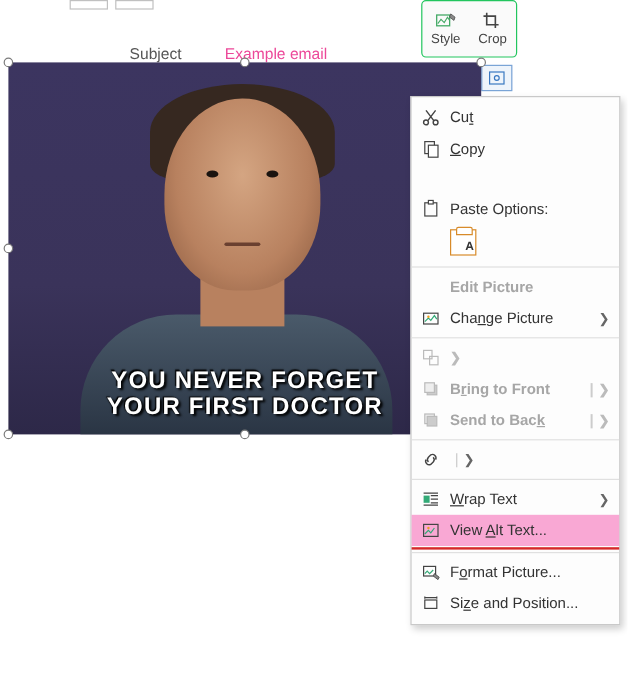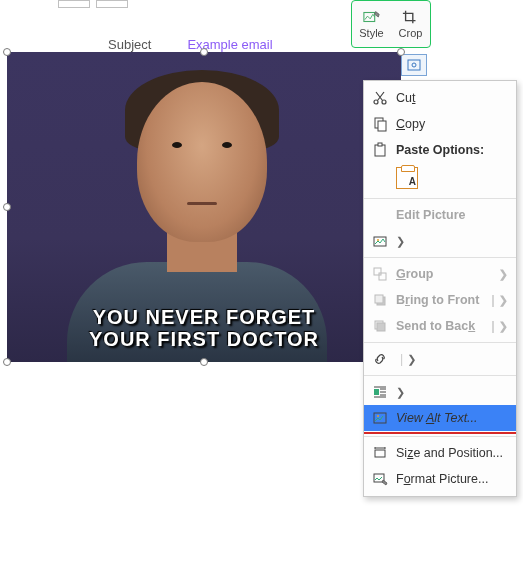--- a/index.html
+++ b/index.html
@@ -4,21 +4,21 @@
 <style>
 * { box-sizing: border-box; margin: 0; padding: 0; font-family: "Segoe UI", Arial, sans-serif; }
 body { background: #fff; width: 523px; height: 576px; overflow: hidden; position: relative; }
 
 .top-row { display: flex; align-items: flex-start; height: 48px; position: relative; }
 .small-boxes { display: flex; gap: 6px; padding-left: 58px; padding-top: 0; }
 .small-box { width: 32px; height: 8px; border: 1px solid #c0c0c0; }
 
 .header { display: flex; align-items: center; padding-left: 108px; font-size: 13px; color: #555; position: absolute; top: 26px; margin-top: 11px; }
 .header-subject { margin-right: 36px; }
-.header-example { color: #8b5cf6; }
+.header-example { color: #ec4899; }
 
 .floater { position: absolute; top: 0; right: 92px; width: 80px; height: 48px; border: 1px solid #22c55e; border-radius: 4px; display: flex; background: #fafafa; }
 .floater-item { flex: 1; display: flex; flex-direction: column; align-items: center; justify-content: center; font-size: 11px; color: #444; gap: 2px; }
 .floater-item svg { width: 18px; height: 16px; }
 
 .image-container { position: absolute; top: 52px; left: 7px; width: 394px; height: 310px; }
 .sel-handle { position: absolute; width: 8px; height: 8px; background: #fff; border: 1px solid #7a7a7a; border-radius: 50%; }
 .h-tl { top: -4px; left: -4px; } .h-tm { top: -4px; left: 50%; margin-left: -4px; } .h-tr { top: -4px; right: -4px; }
 .h-ml { top: 50%; left: -4px; margin-top: -4px; } .h-mr { top: 50%; right: -4px; margin-top: -4px; }
 .h-bl { bottom: -4px; left: -4px; } .h-bm { bottom: -4px; left: 50%; margin-left: -4px; } .h-br { bottom: -4px; right: -4px; }
@@ -28,25 +28,25 @@
 .embedded-img { width: 100%; height: 100%; background: linear-gradient(180deg, #3c3560 0%, #3a335a 60%, #2d2848 100%); position: relative; overflow: hidden; }
 .face { position: absolute; top: 30px; left: 130px; width: 130px; height: 160px; background: radial-gradient(ellipse at 50% 40%, #d4a582 0%, #b8815f 60%, #8a5a3f 100%); border-radius: 50% 50% 45% 45%; }
 .hair { position: absolute; top: 18px; left: 118px; width: 154px; height: 80px; background: #362820; border-radius: 60% 60% 20% 20%; }
 .body-shape { position: absolute; bottom: 0; left: 60px; width: 260px; height: 100px; background: linear-gradient(180deg, #4a5a6a 0%, #2a3544 100%); border-radius: 80px 80px 0 0; }
 .neck { position: absolute; top: 180px; left: 160px; width: 70px; height: 40px; background: #b8815f; }
 .eye-l, .eye-r { position: absolute; width: 10px; height: 6px; background: #1a1410; border-radius: 50%; top: 60px; }
 .eye-l { left: 35px; } .eye-r { left: 85px; }
 .mouth { position: absolute; top: 120px; left: 50px; width: 30px; height: 3px; background: #6a4030; border-radius: 2px; }
 .caption-text { position: absolute; bottom: 12px; left: 0; right: 0; text-align: center; color: #fff; font-weight: 800; font-size: 20px; letter-spacing: 1px; text-shadow: 2px 2px 2px #000, -1px -1px 1px #000; line-height: 1.1; font-family: Impact, Arial Black, sans-serif; white-space: pre-line; }
 
-.context-menu { position: absolute; top: 80px; right: 6px; width: 154px; background: #fdfdfd; border: 1px solid #c9c9c9; box-shadow: 2px 3px 6px rgba(0,0,0,0.2); padding: 4px 0; font-size: 12.5px; }
+.context-menu { position: absolute; top: 80px; right: 6px; width: 175px; background: #fdfdfd; border: 1px solid #c9c9c9; box-shadow: 2px 3px 6px rgba(0,0,0,0.2); padding: 4px 0; font-size: 12.5px; }
 .menu-item { display: flex; align-items: center; padding: 5px 8px; color: #333; position: relative; min-height: 26px; }
-.menu-item.header-item { font-weight: 700; }
+.menu-item.header-item { font-weight: 400; margin-top: 24px; }
 .menu-item.disabled { color: #a6a6a6; font-weight: bold; }
-.menu-item.highlighted { background: #3b82f6; font-style: italic; }
+.menu-item.highlighted { background: #f9a8d4; }
 .menu-item .icon-slot { width: 24px; display: flex; align-items: center; justify-content: flex-start; flex-shrink: 0; }
 .menu-item .label { flex: 1; }
 .menu-item .arrow { color: #666; font-size: 11px; }
 .menu-item.disabled .arrow { color: #bbb; }
 .menu-sep { height: 1px; background: #e0e0e0; margin: 3px 0; }
 .red-underline { position: absolute; height: 2px; background: #d62828; left: 0; right: 0; bottom: -3px; }
 .paste-icon-row { padding: 4px 8px 6px 32px; }
 .paste-icon { display: inline-flex; width: 22px; height: 22px; border: 1px solid #d88b2a; background: #fff; align-items: flex-end; justify-content: flex-end; padding: 1px; font-size: 10px; color: #333; font-weight: bold; position: relative; }
 .paste-icon::before { content: ""; position: absolute; top: -3px; left: 4px; width: 12px; height: 5px; border: 1px solid #d88b2a; border-radius: 2px 2px 0 0; background: #fff; }
 .underline-char { text-decoration: underline; }
@@ -165,33 +165,33 @@
   </div>
 
   <div class="menu-item">
     <span class="icon-slot">
       <svg width="16" height="16" viewBox="0 0 16 16">
           <rect x="2" y="4" width="12" height="9" fill="none" stroke="#444" stroke-width="1"></rect>
           <path d="M3 11 l3 -3 l2 2 l3 -4 l2 3" fill="none" stroke="#3a7" stroke-width="1"></path>
           <circle cx="6" cy="7" r="1" fill="#e8a020"></circle>
         </svg>
     </span>
+    <span class="label">Cha<span class="underline-char">n</span>ge Picture</span>
     <span class="arrow">❯</span>
   </div>
 
   <div class="menu-sep"></div>
 
   <div class="menu-item disabled">
     <span class="icon-slot">
       <svg width="16" height="16" viewBox="0 0 16 16">
           <rect x="2" y="2" width="7" height="7" fill="none" stroke="#bbb" stroke-width="1"></rect>
           <rect x="7" y="7" width="7" height="7" fill="none" stroke="#bbb" stroke-width="1"></rect>
         </svg>
     </span>
-    <span class="label"><span class="underline-char">G</span>roup</span>
     <span class="arrow">❯</span>
   </div>
 
   <div class="menu-item disabled">
     <span class="icon-slot">
       <svg width="16" height="16" viewBox="0 0 16 16">
           <rect x="5" y="5" width="8" height="8" fill="#ccc" stroke="#bbb" stroke-width="1"></rect>
           <rect x="3" y="3" width="8" height="8" fill="#eee" stroke="#bbb" stroke-width="1"></rect>
         </svg>
     </span>
@@ -228,51 +228,52 @@
   <div class="menu-sep"></div>
 
 
   <div class="menu-item">
     <span class="icon-slot">
       <svg width="16" height="16" viewBox="0 0 16 16">
           <rect x="2" y="5" width="5" height="6" fill="#3a7"></rect>
           <path d="M8 5 h6 M8 8 h6 M8 11 h6 M2 13 h12 M2 3 h12" stroke="#444" stroke-width="1"></path>
         </svg>
     </span>
+    <span class="label"><span class="underline-char">W</span>rap Text</span>
     <span class="arrow">❯</span>
   </div>
 
   <div class="menu-item highlighted" style="position:relative;">
     <span class="icon-slot">
       <svg width="16" height="16" viewBox="0 0 16 16">
           <rect x="2" y="3" width="12" height="10" fill="none" stroke="#444" stroke-width="1"></rect>
           <path d="M3 11 l3 -3 l2 2 l3 -4" fill="none" stroke="#3a7" stroke-width="1"></path>
           <circle cx="6" cy="6" r="1" fill="#e8a020"></circle>
         </svg>
     </span>
     <span class="label">View <span class="underline-char">A</span>lt Text...</span>
     <div class="red-underline"></div>
   </div>
 
   <div class="menu-sep" style="margin-top:5px;"></div>
 
   <div class="menu-item">
     <span class="icon-slot">
       <svg width="16" height="16" viewBox="0 0 16 16">
-          <rect x="3" y="5" width="10" height="7" fill="none" stroke="#444" stroke-width="1"></rect>
-          <path d="M3 3 h10 M3 2 v2 M13 2 v2" stroke="#444" stroke-width="1"></path>
-        </svg>
-    </span>
-    <span class="label">Si<span class="underline-char">z</span>e and Position...</span>
-  </div>
-
-  <div class="menu-item">
-    <span class="icon-slot">
-      <svg width="16" height="16" viewBox="0 0 16 16">
           <rect x="2" y="3" width="10" height="8" fill="none" stroke="#444" stroke-width="1"></rect>
           <path d="M3 9 l2 -2 l2 2 l3 -3" fill="none" stroke="#3a7" stroke-width="1"></path>
           <path d="M11 9 l4 3 -1 2 -4 -3 z" fill="#888" stroke="#555" stroke-width="0.8"></path>
         </svg>
     </span>
     <span class="label">F<span class="underline-char">o</span>rmat Picture...</span>
   </div>
 
+  <div class="menu-item">
+    <span class="icon-slot">
+      <svg width="16" height="16" viewBox="0 0 16 16">
+          <rect x="3" y="5" width="10" height="7" fill="none" stroke="#444" stroke-width="1"></rect>
+          <path d="M3 3 h10 M3 2 v2 M13 2 v2" stroke="#444" stroke-width="1"></path>
+        </svg>
+    </span>
+    <span class="label">Si<span class="underline-char">z</span>e and Position...</span>
+  </div>
+
 </div>
 
 </body></html>

